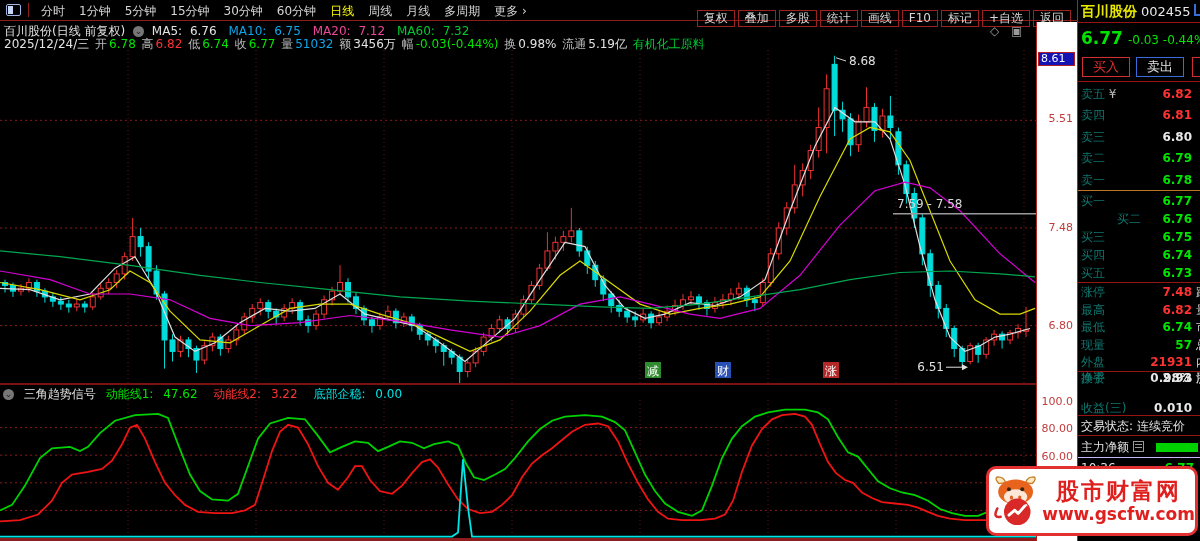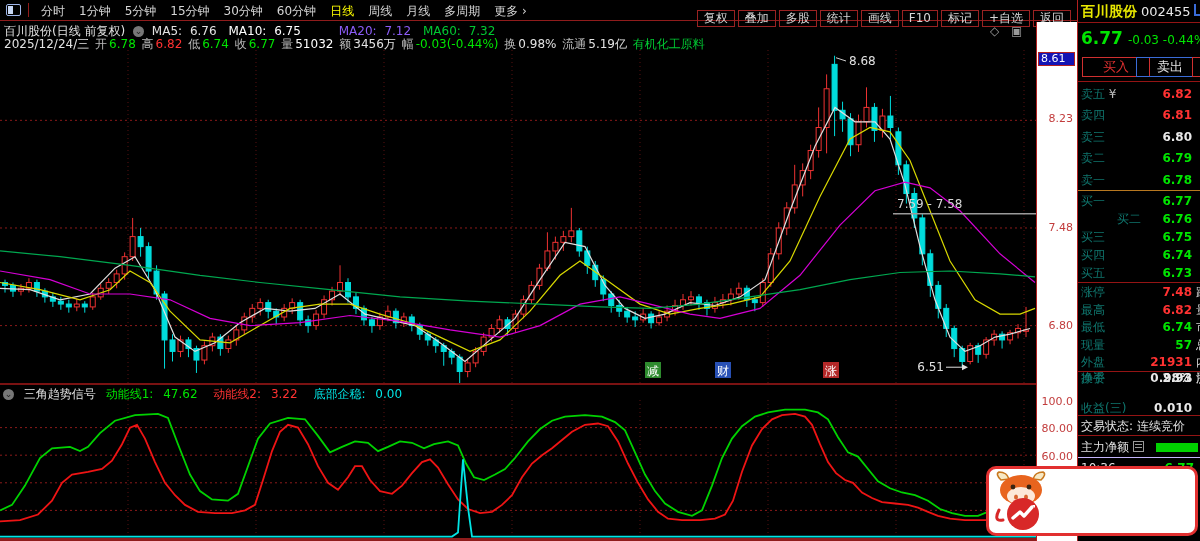--- a/index.html
+++ b/index.html
@@ -13,21 +13,21 @@
   .side-toggle::before { content:""; position:absolute; left:1px; top:1px; bottom:1px; width:5px; background:#c7d6f2; }
   .menusep { width:1px; height:14px; background:#8f1c1c; margin:0 5px 0 7px; }
   .mitem { font-size:12px; color:#d6d6d6; padding:0 7px; cursor:default; white-space:nowrap; }
   .mitem.active { color:#ffff00; }
   #menu-right { position:absolute; right:129px; top:10px; display:flex; }
   .mbtn { font-size:12px; color:#d6d6d6; border:1px solid #9a2222; padding:0 6px; margin-left:3px; height:17px; line-height:15px; white-space:nowrap; }
   
   #info1 { left:4px; top:23px; font-size:12px; white-space:nowrap; }
   #info1 span { margin-right:4px; }
   .t-wh { color:#e2e2e2; } .t-gy { color:#bbb; }
-  .t-ye { color:#ffffff; } .t-mg { color:#8b5cf6;margin-left:26px; } .t-gn { color:#00c832; }
+  .t-ye { color:#0ea5e9; } .t-mg { color:#ec4899; } .t-gn { color:#00c832; }
   .t-rd { color:#ff3232; } .t-grn { color:#00e500; } .t-cy { color:#00e5e5; }
   .chev { display:inline-block; width:11px; height:11px; border-radius:50%; background:#777; color:#222; font-size:9px; line-height:10px; text-align:center; vertical-align:middle; }
   #info2 { left:4px; top:36px; font-size:12px; white-space:nowrap; }
   #info2 span { margin-right:2px; }
   #chart-corner-icons { left:990px; top:24px; color:#999; font-size:12px; letter-spacing:4px; }
   
   .vline { width:1px; background:#b32020; }
   .hline { height:1px; background:#8f1c1c; }
   
   #gutter { left:1037px; top:22px; width:40px; height:519px; background:#ffffff; }
@@ -35,21 +35,21 @@
   #ax-box { position:absolute; left:1px; top:30px; width:37px; height:14px; background:#1414b4; border:1px solid #b32020; color:#fff; font-size:11px; line-height:12px; padding-left:2px; }
   
   #panel { left:1078px; top:0; width:122px; height:541px; background:#000; font-size:12px; }
   #p-name { position:absolute; left:3px; top:3px; white-space:nowrap; }
   #p-name .nm { color:#e8e800; font-size:14px; font-weight:bold; }
   #p-name .cd { color:#e8e8e8; font-size:13px; margin-left:4px; }
   #p-clip-ico { position:absolute; left:116px; top:4px; width:10px; height:12px; border:2px solid #3a6cd8; border-right:none; border-top:none; }
   #p-quote { position:absolute; left:3px; top:28px; white-space:nowrap; }
   #p-quote .px { color:#00e500; font-size:17px; font-weight:bold; }
   #p-quote .ch { color:#00e500; font-size:12px; margin-left:5px; }
-  .pbtn { position:absolute; top:57px; width:68px; height:20px; text-align:center; line-height:18px; font-size:13px; }
+  .pbtn { position:absolute; top:57px; width:48px; height:20px; text-align:center; line-height:18px; font-size:13px; }
   #btn-buy  { left:4px;  border:1px solid #d03030; color:#e03030; }
   #btn-sell { left:58px; border:1px solid #3a6cd8; color:#e0e0e0; }
   #btn-clip { left:114px; width:20px; border:1px solid #d03030; }
   .obrow { position:absolute; left:3px; right:2px; white-space:nowrap; }
   .obrow .lb { color:#0f766e; }
   .obrow .vl { position:absolute; right:6px; font-weight:bold; }
   .obrow .fr { position:absolute; right:-10px; color:#cfcfcf; }
   .c-red { color:#ff3232; } .c-grn { color:#00e500; } .c-wht { color:#e8e8e8; }
   .p-h { position:absolute; left:0; right:0; height:1px; background:#941414; }
   #p-status { position:absolute; left:0; top:415px; width:122px; height:21px; border-top:1px solid #941414; border-bottom:1px solid #941414; line-height:20px; padding-left:3px; color:#e0e0e0; white-space:nowrap; }
@@ -429,21 +429,21 @@
     <polyline points="0,136.6 452,136.6 458,132.5 463,59.3 468,107.6 472,136.6 1037,136.6" fill="none" stroke="#00e5e5" stroke-width="1.8"></polyline>
   </svg>
 
 <div class="abs hline" style="left:0;top:383px;width:1077px;height:2px;background:#7a1212"></div>
 <div class="abs hline" style="left:0;top:538px;width:1200px;height:3px;background:#8f1c1c"></div>
 <div class="abs vline" style="left:1036px;top:22px;height:519px"></div>
 <div class="abs vline" style="left:1077px;top:0;height:541px"></div>
 
 <div class="abs" id="gutter">
   <div id="ax-box">8.61</div>
-  <span class="axlbl" style="top:90px">8.23</span>
+  <span class="axlbl" style="top:90px">5.51</span>
   <span class="axlbl" style="top:199px">7.48</span>
   <span class="axlbl" style="top:297px">6.80</span>
   <span class="axlbl" style="top:373px">100.0</span>
   <span class="axlbl" style="top:400px">80.00</span>
   <span class="axlbl" style="top:428px">60.00</span>
   <span class="axlbl" style="top:456px">40.00</span>
 </div>
 
 <div class="abs" id="panel">
   <div id="p-name">
@@ -506,13 +506,17 @@
     <ellipse cx="32" cy="26" rx="14" ry="9" fill="#fde8d8"></ellipse>
     <circle cx="24" cy="17" r="2.4" fill="#3a2410"></circle>
     <circle cx="40" cy="17" r="2.4" fill="#3a2410"></circle>
     <ellipse cx="27" cy="27" rx="2" ry="2.6" fill="#d8642e"></ellipse>
     <ellipse cx="37" cy="27" rx="2" ry="2.6" fill="#d8642e"></ellipse>
     <path d="M10 40 Q4 52 14 50" fill="none" stroke="#d82828" stroke-width="3" stroke-linecap="round"></path>
     <circle cx="34" cy="44" r="16" fill="#d82828"></circle>
     <path d="M24 48 l7 -6 l4 4 l8 -9" fill="none" stroke="#fff" stroke-width="3.4" stroke-linecap="round" stroke-linejoin="round"></path>
     <path d="M43 35 l3 0 l0 3 Z" fill="#fff"></path>
   </svg>
+  <div id="logo-text">
+    <div id="logo-name">股市财富网</div>
+    <div id="logo-url">www.gscfw.com</div>
+  </div>
 </div>
 
 </body></html>

